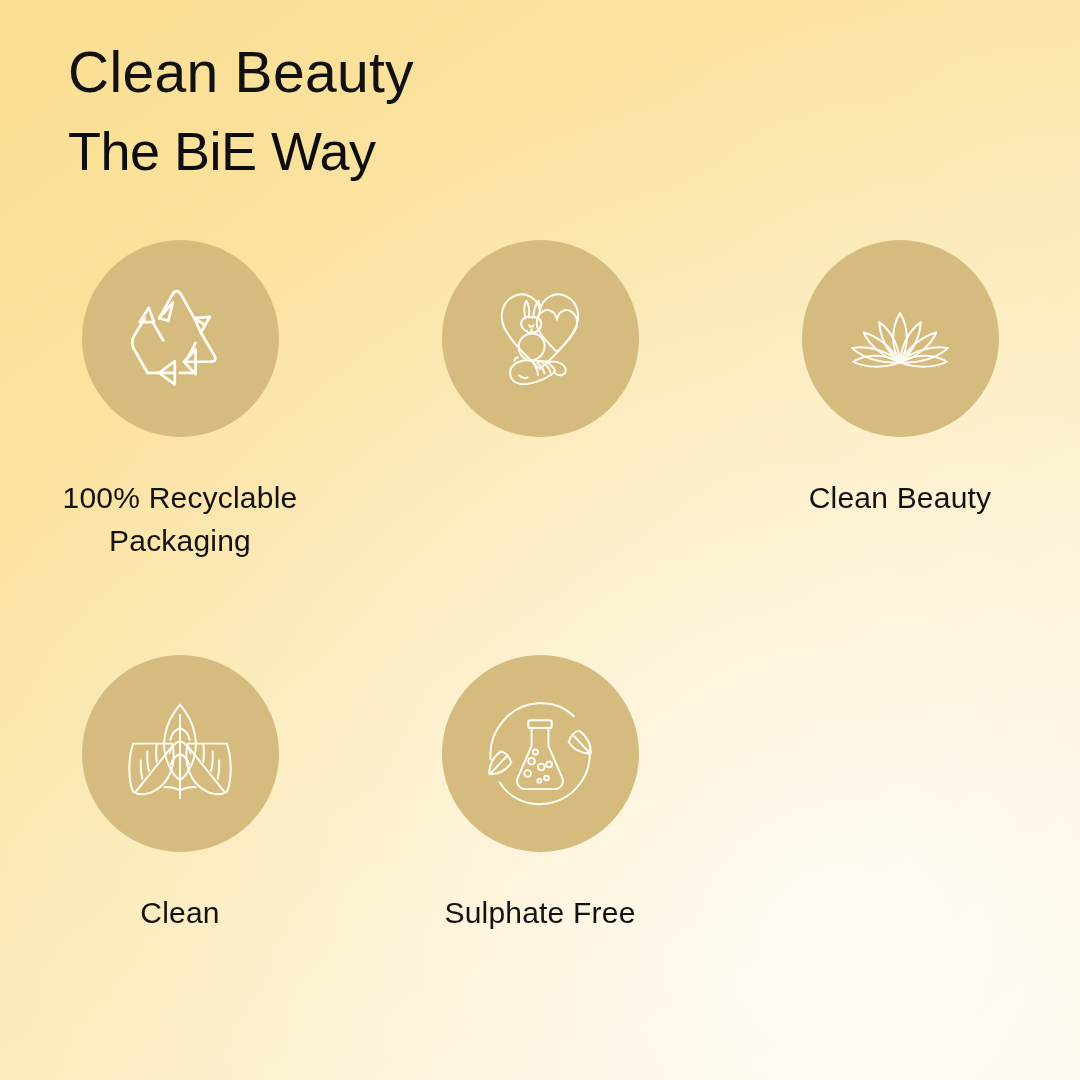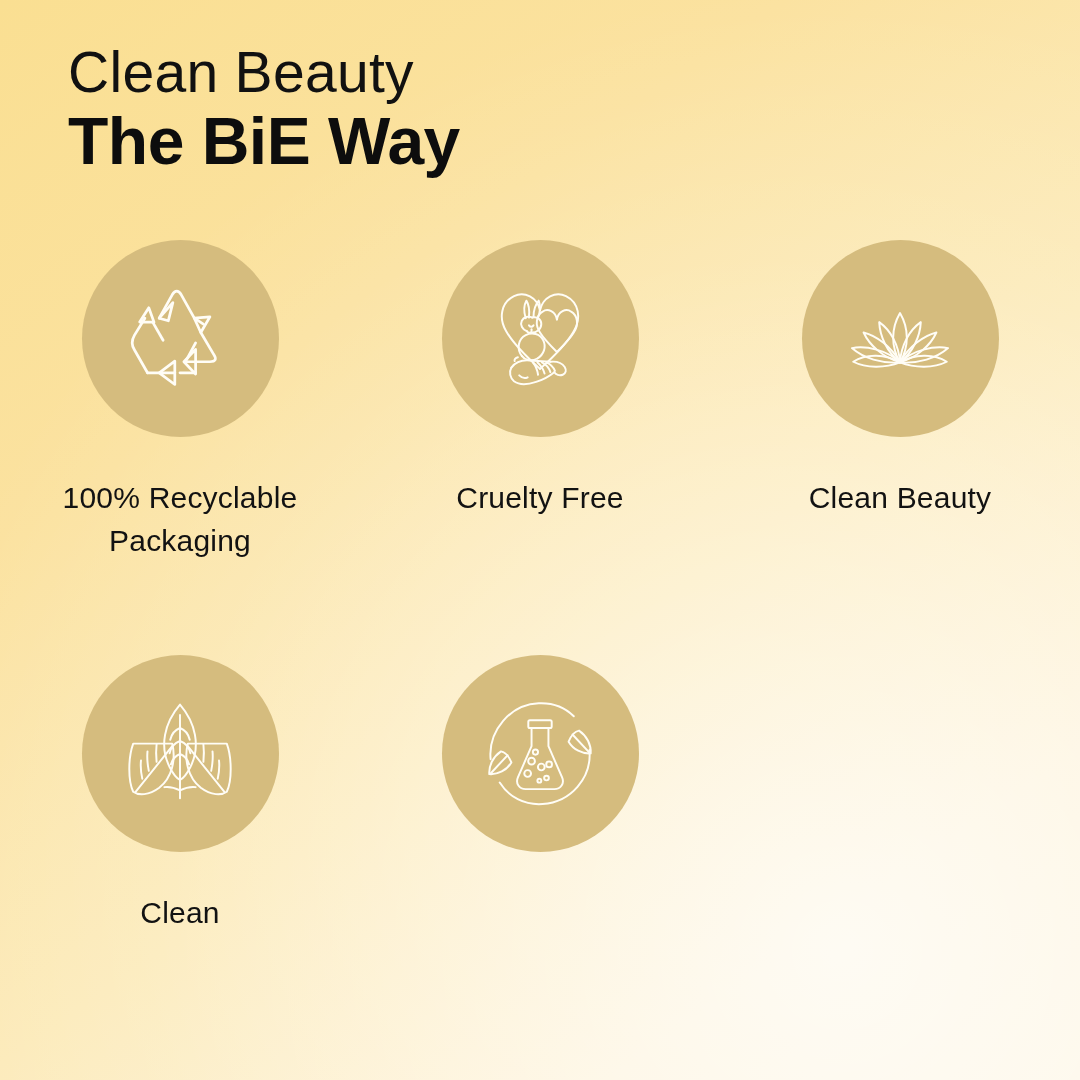--- a/index.html
+++ b/index.html
@@ -32,27 +32,27 @@
   }
   .heading-line1 {
     font-size: 57px;
     font-weight: 400;
     line-height: 1.0;
     letter-spacing: 0.3px;
     color: #111111;
     white-space: nowrap;
   }
   .heading-line2 {
-    font-size: 66px;
-    font-weight: 700;
+    font-size: 54px;
+    font-weight: 400;
     line-height: 1.12;
     letter-spacing: -0.5px;
     color: #0d0d0d;
     white-space: nowrap;
-    margin-top: 4px;
+    margin-top: 20px;
   }
 
   
   .grid {
     position: absolute;
     left: 0;
     top: 240px;
     width: 1080px;
     display: grid;
     grid-template-columns: repeat(3, 1fr);
@@ -183,21 +183,20 @@
 
             <path d="M55 68 C58 69.5 60.5 72 61.5 74.5"></path>
             <path d="M51.5 68 C54.5 69.5 57 72.5 58 75.5"></path>
             <path d="M48 68 C50.5 70 52.5 73 53.5 76.5"></path>
             <path d="M44.5 68 C46.5 70.5 48 74 48.5 77.5"></path>
 
             <path d="M34 78 C36 80 38.5 80.5 40.5 79.5"></path>
           </g>
         </svg>
       </div>
-      <div class="caption">Cruelty Free</div>
     </div>
 
     <div class="cell">
       <div class="badge" style="background: rgb(213, 188, 126);">
         <svg viewBox="0 0 100 100">
           <g class="ln-thin">
 
             <path d="M50 68 C43 56 43 42 50 30 C57 42 57 56 50 68 Z"></path>
 
             <path d="M50 68 C40 60 34.5 48 34 37 C42.5 43 49 54 50 68 Z"></path>
@@ -276,17 +275,18 @@
             <circle cx="43.5" cy="55.5" r="2.6"></circle>
             <circle cx="51" cy="60" r="2.6"></circle>
             <circle cx="40.5" cy="65" r="2.6"></circle>
             <circle cx="57" cy="58" r="2.2"></circle>
             <circle cx="46.5" cy="48.5" r="2"></circle>
             <circle cx="55" cy="68.5" r="1.8"></circle>
             <circle cx="49.5" cy="70.5" r="1.5"></circle>
           </g>
         </svg>
       </div>
+      <div class="caption">Sulphate Free</div>
     </div>
 
 
   </div>
 </div>
 
 </body></html>

